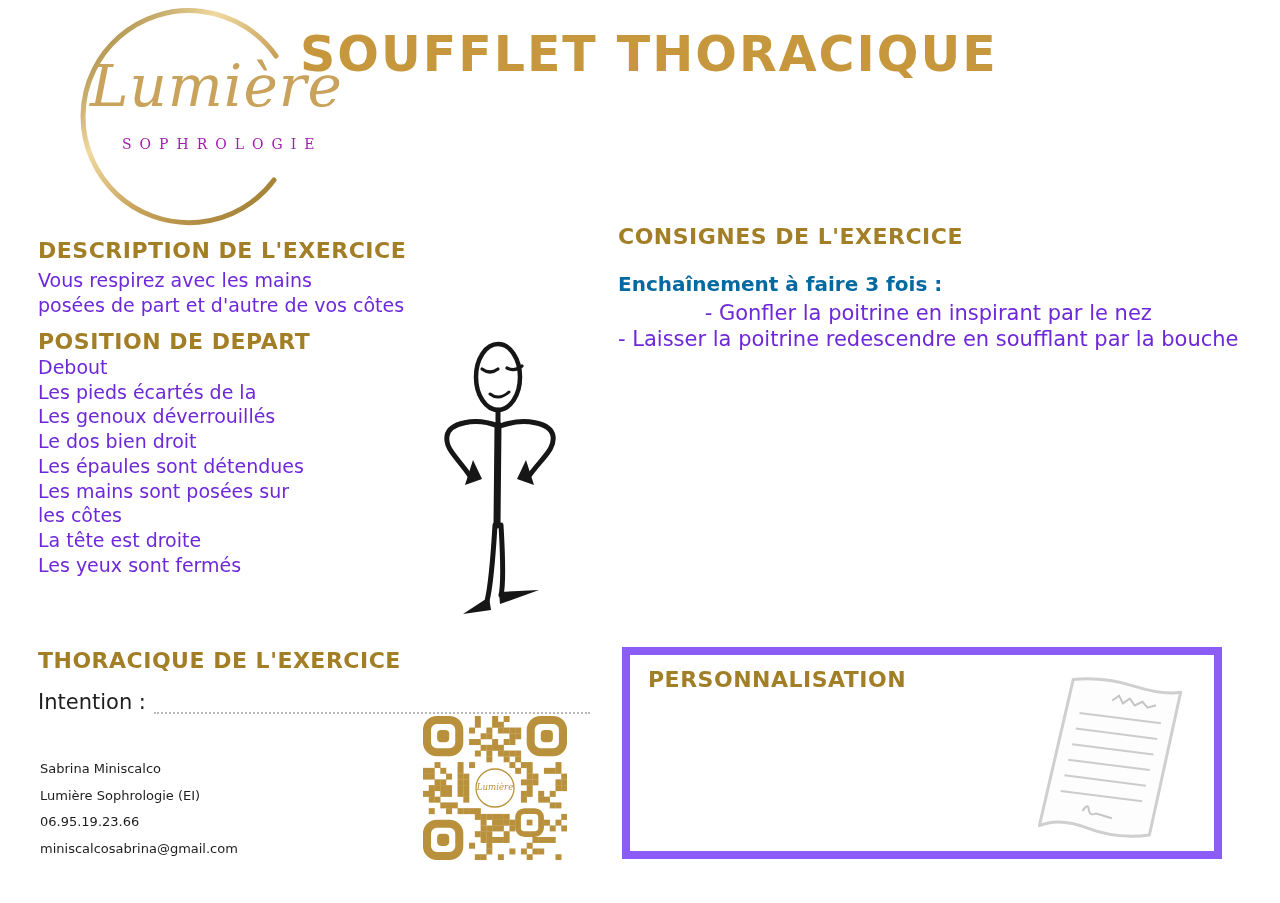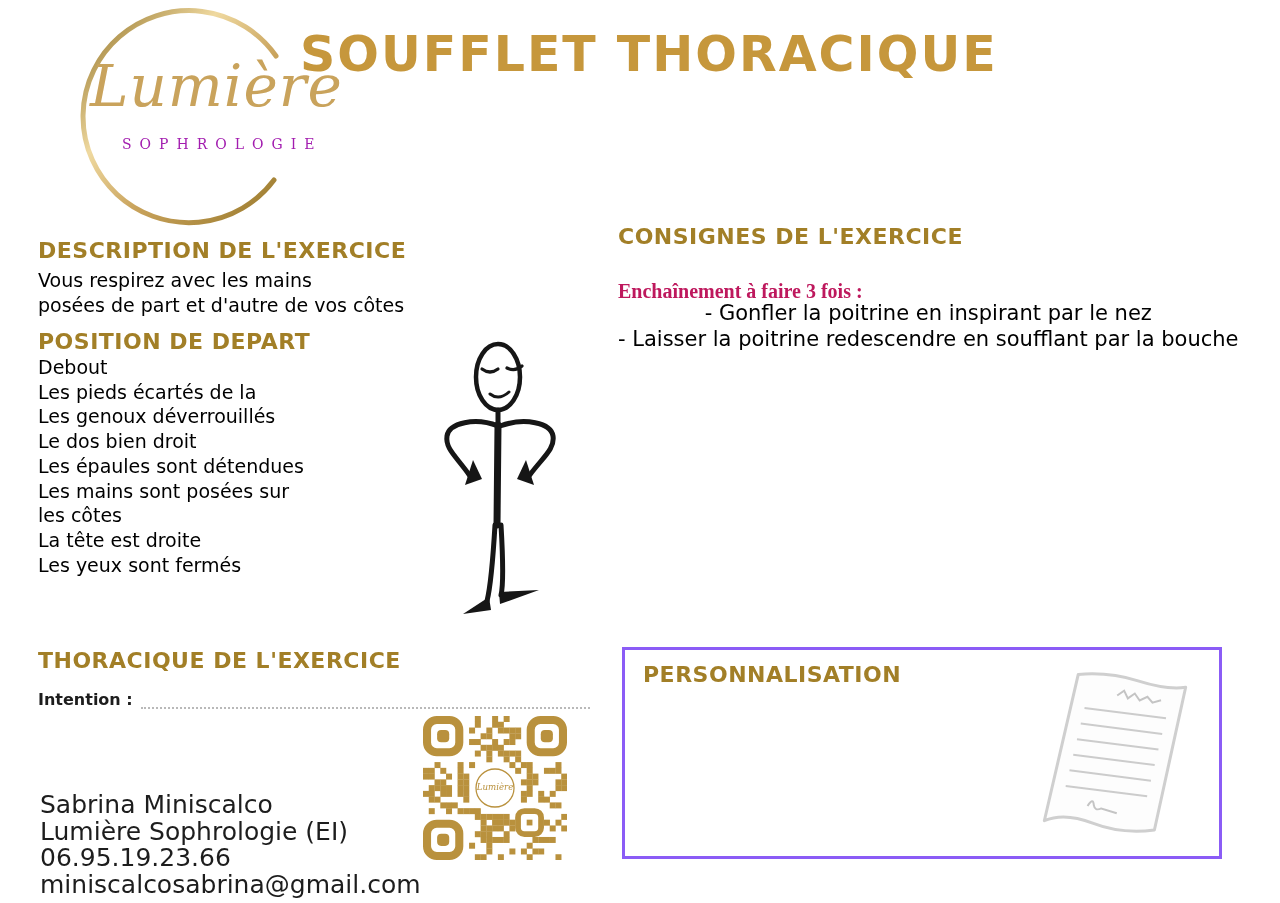--- a/index.html
+++ b/index.html
@@ -24,42 +24,42 @@
 
   
   .title{
     left:300px;top:26px;width:740px;
     font-size:49px;font-weight:700;letter-spacing:2px;color:#C6973C;
     white-space:nowrap;
   }
 
   
   .h-gold{font-size:22px;font-weight:700;color:#A27F27;letter-spacing:.5px;white-space:nowrap;}
-  .body-txt{font-size:19px;line-height:25px;color:#000000;white-space:nowrap;}
+  .body-txt{font-size:19px;line-height:25px;color:#6d28d9;white-space:nowrap;}
 
   .desc-head{left:38px;top:238px;}
   .desc-text{left:38px;top:268px;}
   .pos-head{left:38px;top:329px;}
   .pos-text{left:38px;top:355px;line-height:24.7px;}
 
   .cons-head{left:618px;top:224px;}
-  .cons-sub{left:618px;top:280px;font-size:20px;font-weight:700;color:#be185d;white-space:nowrap;font-family:Liberation Serif, serif;}
+  .cons-sub{left:618px;top:272px;font-size:20px;font-weight:700;color:#0369a1;white-space:nowrap;}
   .cons-bullets{left:618px;top:300px;font-size:21px;line-height:26px;white-space:nowrap;text-align:center;}
 
   .int-head{left:38px;top:648px;}
   .intent-row{left:38px;top:690px;width:552px;display:flex;align-items:flex-end;}
-  .intent-label{font-size:16px;font-weight:700;white-space:nowrap;}
+  .intent-label{font-size:21px;font-weight:400;white-space:nowrap;}
   .intent-line{flex:1;border-bottom:2px dotted #b9b9b9;margin-left:8px;height:16px;}
 
-  .contact{left:40px;top:792px;font-size:25px;line-height:26.5px;white-space:nowrap;}
+  .contact{left:40px;top:756px;font-size:13px;line-height:26.5px;white-space:nowrap;}
 
   
   .pers-box{
     left:622px;top:647px;width:600px;height:212px;
-    border:3px solid #8b5cf6;background:#ffffff;box-sizing:border-box;
+    border:8px solid #8b5cf6;background:#ffffff;box-sizing:border-box;
   }
   .pers-head{position:absolute;left:18px;top:12px;font-size:22px;font-weight:700;color:#A27F27;letter-spacing:.5px;}
   .note-wrap{position:absolute;right:14px;top:14px;width:180px;height:180px;}
 
   
   .qr{left:423px;top:716px;width:144px;height:144px;}
 
   
   .figure{left:437px;top:333px;width:130px;height:288px;}
 </style>

